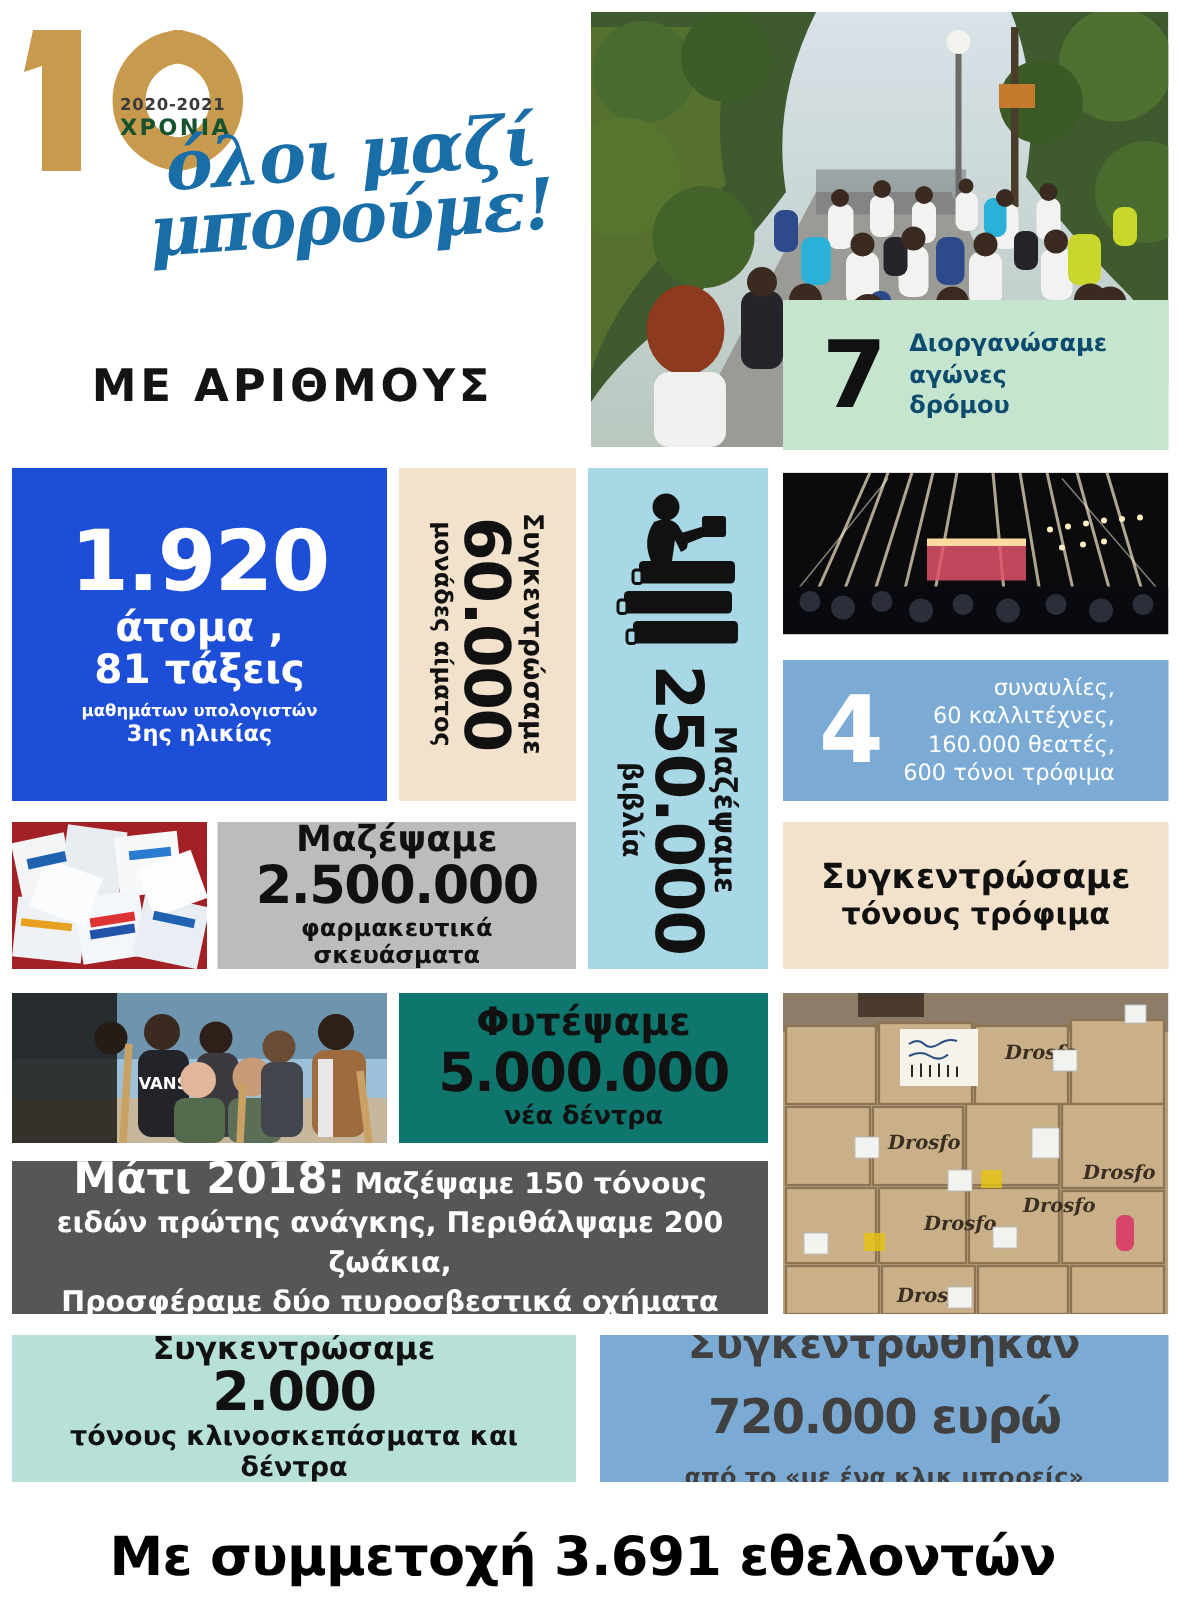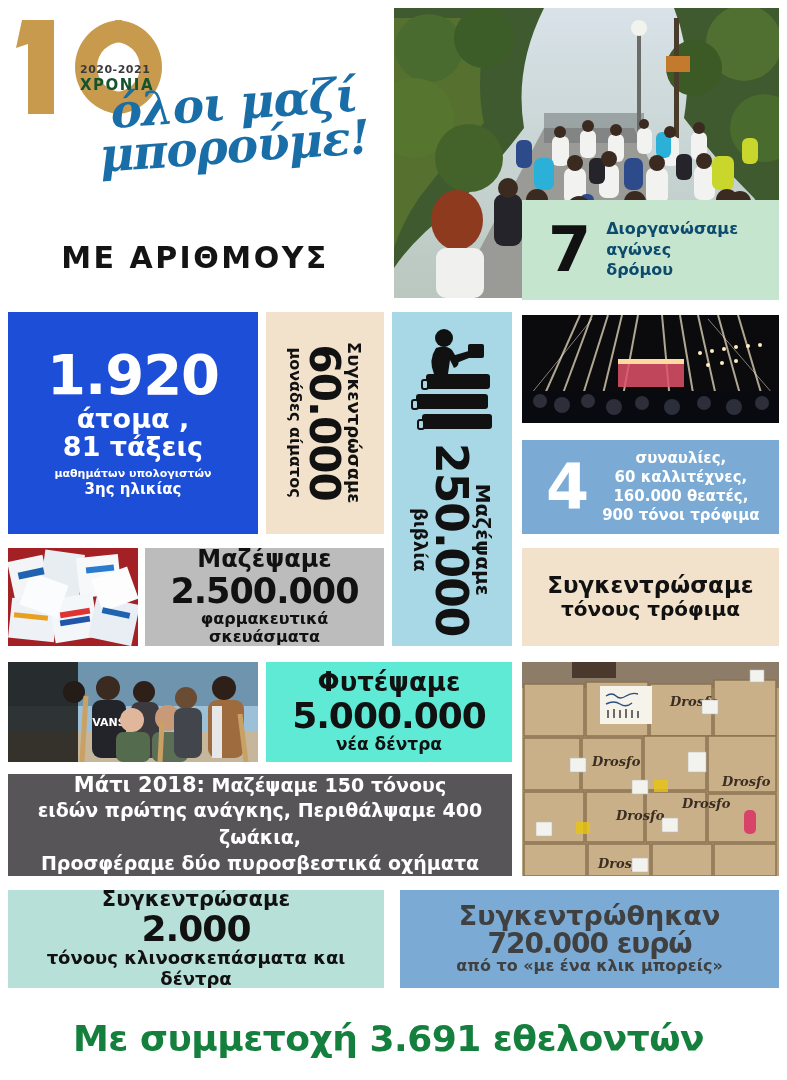--- a/index.html
+++ b/index.html
@@ -55,21 +55,21 @@
   .rot-inner {
     transform: rotate(90deg);
     white-space: nowrap;
     display:flex; flex-direction:column; align-items:center; justify-content:center;
     text-align:center;
   }
 
   
   .footer {
     position:absolute; left:0; top:1018px; width:777px; text-align:center;
-    font-size:36px; font-weight:700; color:#15803d; letter-spacing:-.5px;
+    font-size:36px; font-weight:700; color:#000000; letter-spacing:-.5px;
     font-family:"DejaVu Sans","Liberation Sans",sans-serif;
   }
 </style>
 </head>
 <body>
 
 <div class="page">
 
   <div class="logo-wrap">
     <svg class="logo-10" viewBox="0 0 162 108">
@@ -283,25 +283,25 @@
           <circle cx="150" cy="92" r="8"></circle>
         <circle cx="182" cy="88" r="7"></circle>
           <circle cx="212" cy="92" r="8"></circle>
           <circle cx="240" cy="88" r="7"></circle>
       </g>
     </svg>
   </div>
 
   <div class="blk" style="left:522px; top:440px; width:257px; height:94px; background:#7babd4; color:#fff; flex-direction:row; justify-content:flex-start; padding-left:24px;">
     <div class="big" style="font-size:62px; margin-right:14px;">4</div>
-    <div style="text-align:center; font-size:15px; font-weight:700; line-height:1.26;">
+    <div style="text-align:right; font-size:15px; font-weight:400; line-height:1.26;">
       <div>συναυλίες,</div>
       <div>60 καλλιτέχνες,</div>
       <div>160.000 θεατές,</div>
-      <div>900 τόνοι τρόφιμα</div>
+      <div>600 τόνοι τρόφιμα</div>
     </div>
   </div>
 
   <div class="photo" style="left:8px; top:548px; width:130px; height:98px;">
     <svg viewBox="0 0 130 98" preserveAspectRatio="none">
       <rect width="130" height="98" fill="#a32024"></rect>
       <g>
         <rect x="4" y="10" width="36" height="50" fill="#f2f4f6" transform="rotate(-12 22 35)"></rect>
         <rect x="34" y="4" width="40" height="46" fill="#e8edf2" transform="rotate(8 54 27)"></rect>
         <rect x="70" y="8" width="42" height="40" fill="#f6f8fa" transform="rotate(-6 91 28)"></rect>
@@ -360,21 +360,21 @@
       </g>
 
       <g stroke="#c9a164" stroke-width="5">
         <line x1="78" y1="34" x2="74" y2="100"></line>
         <line x1="154" y1="60" x2="152" y2="100"></line>
         <line x1="232" y1="52" x2="238" y2="100"></line>
       </g>
     </svg>
   </div>
 
-  <div class="blk" style="left:266px; top:662px; width:246px; height:100px; background:#5eead4; color:#111;">
+  <div class="blk" style="left:266px; top:662px; width:246px; height:100px; background:#0f766e; color:#111;">
     <div class="lead" style="font-size:26px;">Φυτέψαμε</div>
     <div class="big" style="font-size:36px; margin:2px 0;">5.000.000</div>
     <div class="sub" style="font-size:17px;">νέα δέντρα</div>
   </div>
 
   <div class="photo" style="left:522px; top:662px; width:257px; height:214px;">
     <svg viewBox="0 0 257 214" preserveAspectRatio="none">
       <rect width="257" height="214" fill="#b9a27e"></rect>
       <rect y="0" width="257" height="26" fill="#8d7d68"></rect>
       <rect x="50" y="0" width="44" height="16" fill="#4a3a2d"></rect>
@@ -438,34 +438,34 @@
           <rect x="54" y="160" width="14" height="12"></rect>
       </g>
       <g fill="#d8436a">
           <rect x="222" y="148" width="12" height="24" rx="5"></rect>
         </g>
     </svg>
   </div>
 
   <div class="blk" style="left:8px; top:774px; width:504px; height:102px; background:#585558; color:#fff;">
     <div style="font-size:19px; font-weight:700;">
-      <span style="font-size:21px;">Μάτι 2018:</span>
+      <span style="font-size:29px;">Μάτι 2018:</span>
       <span>Μαζέψαμε 150 τόνους</span>
     </div>
-    <div style="font-size:19px; font-weight:700; line-height:1.4;">ειδών πρώτης ανάγκης, Περιθάλψαμε 400 ζωάκια,</div>
+    <div style="font-size:19px; font-weight:700; line-height:1.4;">ειδών πρώτης ανάγκης, Περιθάλψαμε 200 ζωάκια,</div>
     <div style="font-size:19px; font-weight:700; line-height:1.4;">Προσφέραμε δύο πυροσβεστικά οχήματα</div>
   </div>
 
   <div class="blk" style="left:8px; top:890px; width:376px; height:98px; background:#b7e0d8; color:#111;">
     <div class="lead" style="font-size:21px;">Συγκεντρώσαμε</div>
     <div class="big" style="font-size:36px; margin:2px 0;">2.000</div>
     <div class="sub" style="font-size:18px;">τόνους κλινοσκεπάσματα και δέντρα</div>
   </div>
 
   <div class="blk" style="left:400px; top:890px; width:379px; height:98px; background:#7babd4; color:#404040;">
     <div class="lead" style="font-size:27px;">Συγκεντρώθηκαν</div>
-    <div class="big" style="font-size:28px; margin:0 0;">720.000 ευρώ</div>
+    <div class="big" style="font-size:32px; margin:17px 0;">720.000 ευρώ</div>
     <div class="sub" style="font-size:16px;">από το «με ένα κλικ μπορείς»</div>
   </div>
 
   <div class="footer">Με συμμετοχή 3.691 εθελοντών</div>
 
 </div>
 
 </body></html>

